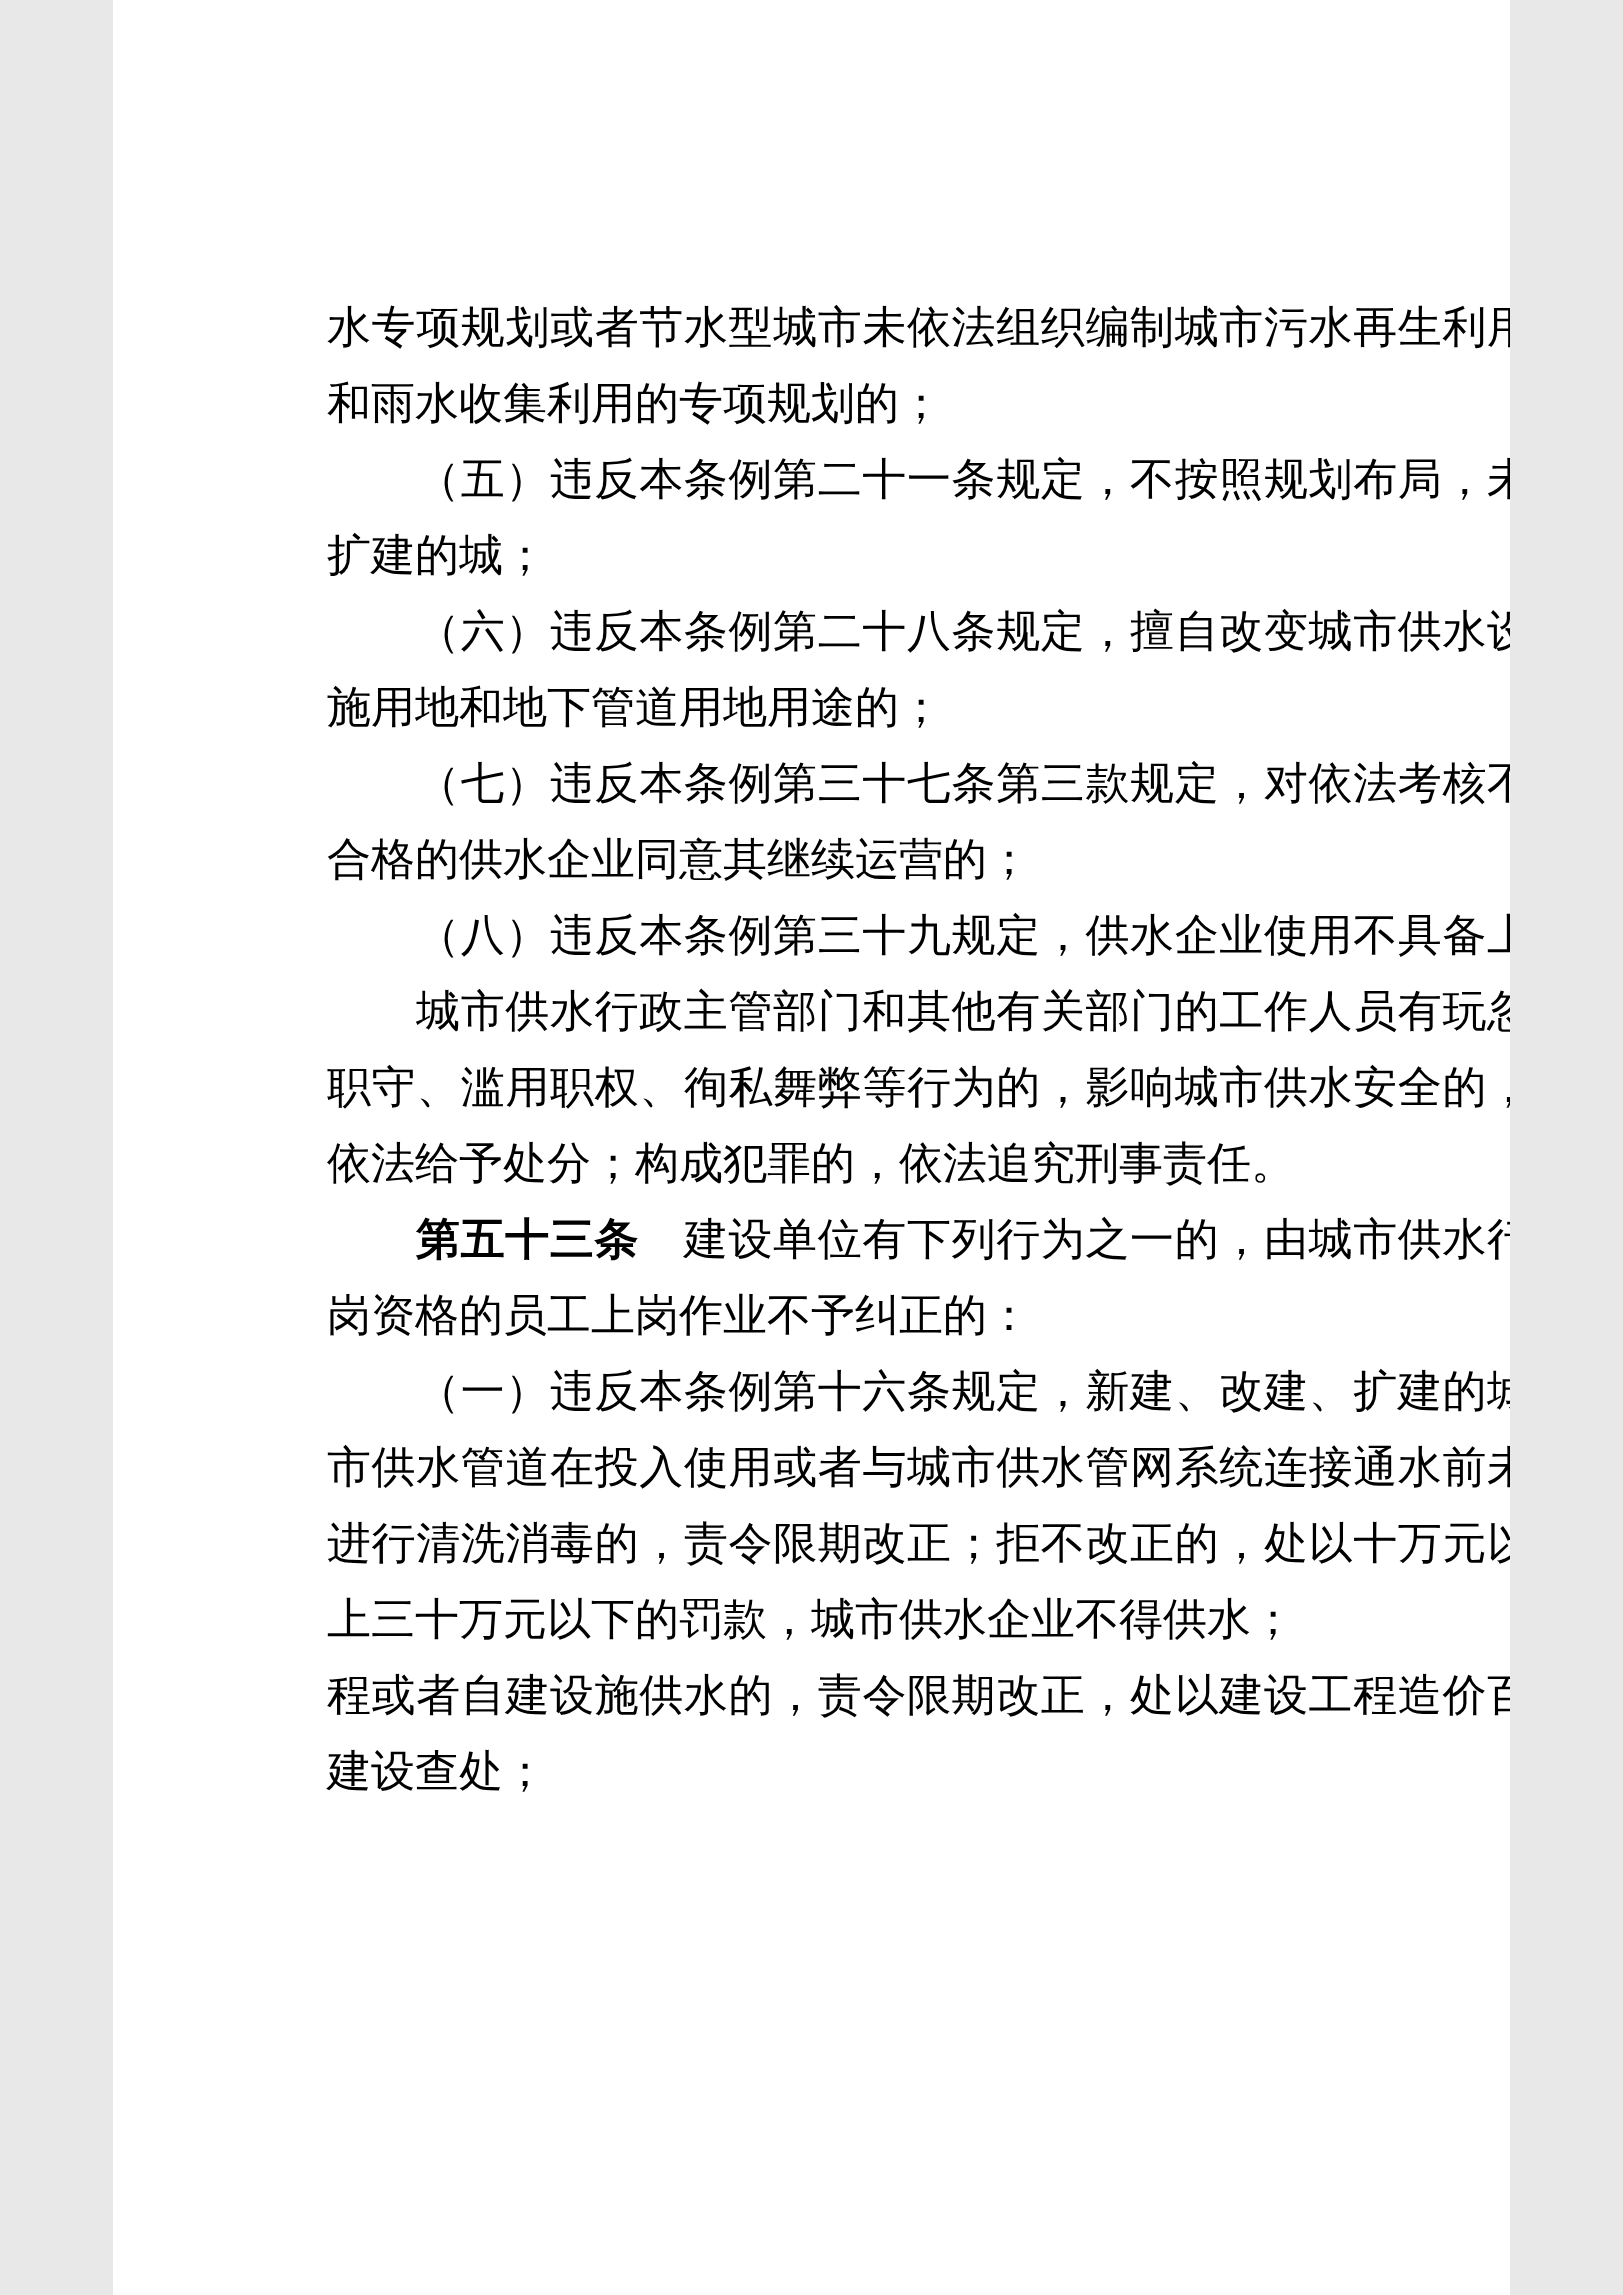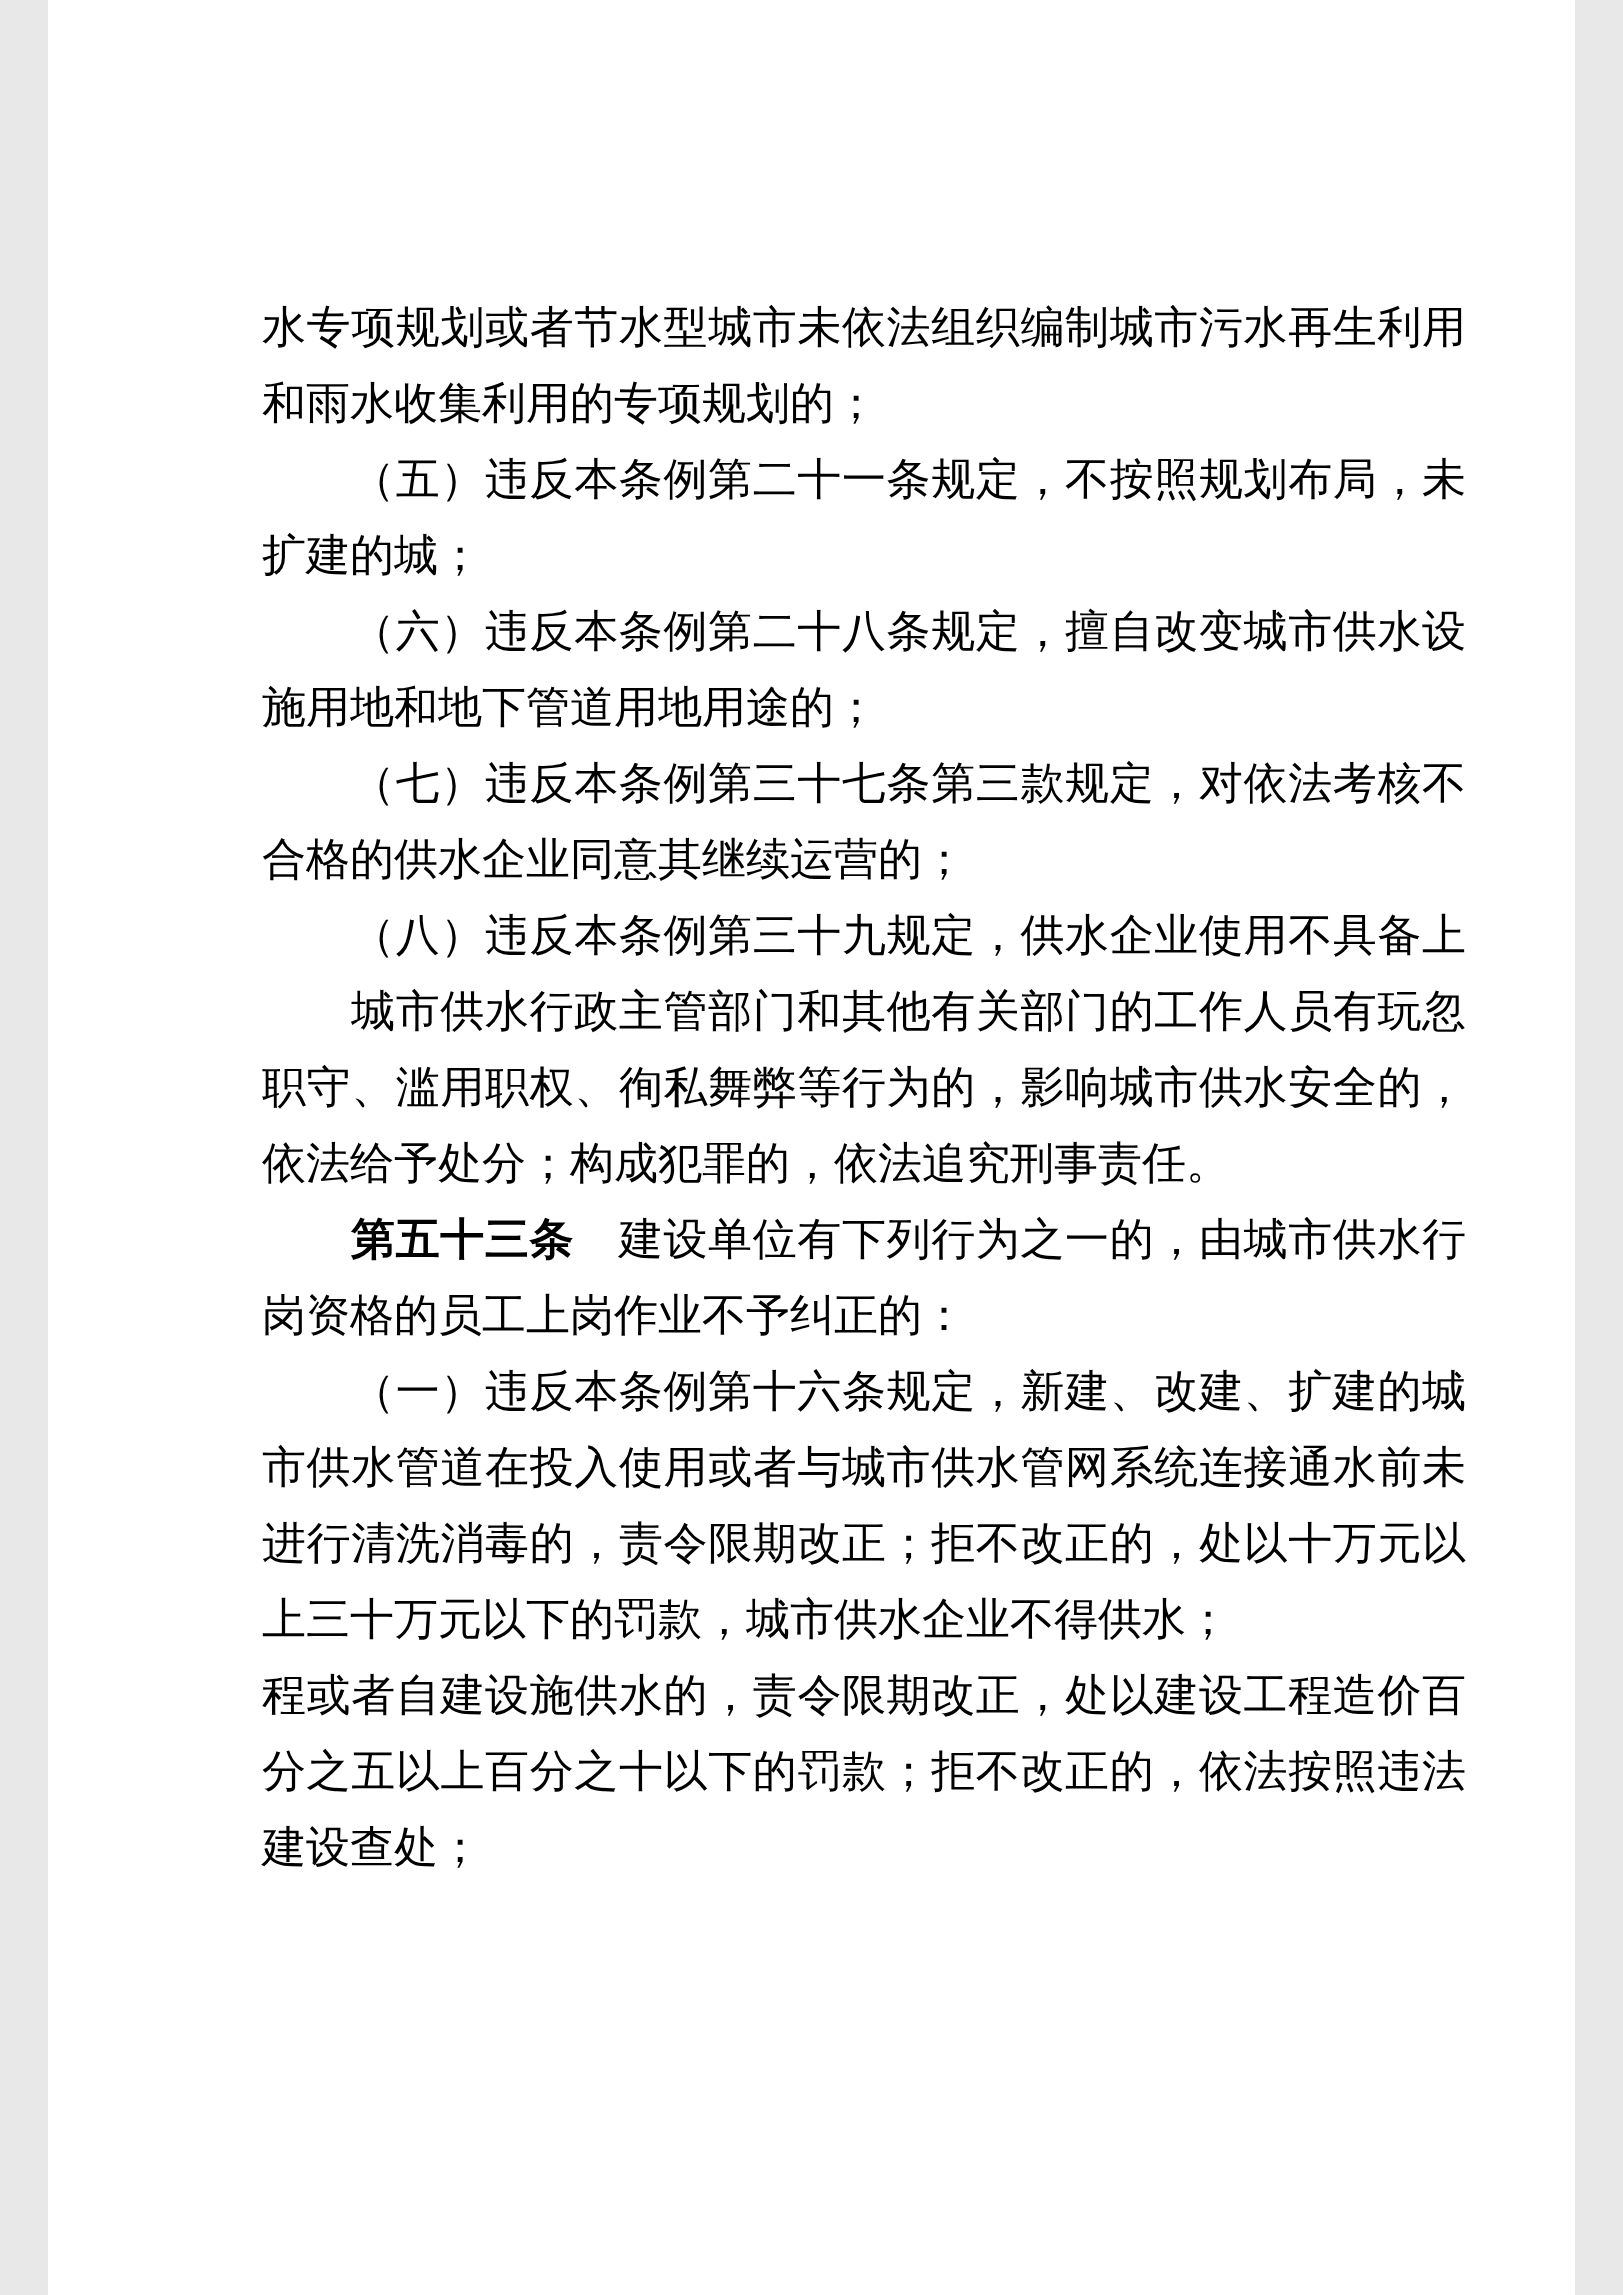--- a/index.html
+++ b/index.html
@@ -2,21 +2,21 @@
 <html style="font-size:13px"><head>
 <meta charset="utf-8">
 <style>
   html, body {
     margin: 0;
     padding: 0;
     background: #e8e8e8;
   }
   .page {
     position: relative;
-    width: 1527px;
+    width: 1397px;
     height: 2295px;
     margin: 0 auto;
     background: #ffffff;
     overflow: hidden;
     font-family: "Liberation Serif", "DejaVu Serif", serif;
   }
   .text-block {
     position: absolute;
     left: 214px;
     top: 290px;
@@ -59,17 +59,16 @@
       <div class="line justify indent"><span>城市供水行政主管部门和其他有关部门的工作人员有玩忽</span></div>
       <div class="line justify"><span>职守、滥用职权、徇私舞弊等行为的，影响城市供水安全的，</span></div>
       <div class="line"><span>依法给予处分；构成犯罪的，依法追究刑事责任。</span></div>
       <div class="line justify indent"><span class="bold">第五十三条</span><span>　建设单位有下列行为之一的，由城市供水行</span></div>
       <div class="line"><span>岗资格的员工上岗作业不予纠正的：</span></div>
       <div class="line justify indent"><span>（一）违反本条例第十六条规定，新建、改建、扩建的城</span></div>
       <div class="line justify"><span>市供水管道在投入使用或者与城市供水管网系统连接通水前未</span></div>
       <div class="line justify"><span>进行清洗消毒的，责令限期改正；拒不改正的，处以十万元以</span></div>
       <div class="line"><span>上三十万元以下的罚款，城市供水企业不得供水；</span></div>
       <div class="line justify"><span>程或者自建设施供水的，责令限期改正，处以建设工程造价百</span></div>
-      <div class="line justify"><span>分之五以上百分之十以下的罚款；拒不改正的，依法按照违法</span></div>
       <div class="line"><span>建设查处；</span></div>
     </div>
 </div>
 
 
 </body></html>

